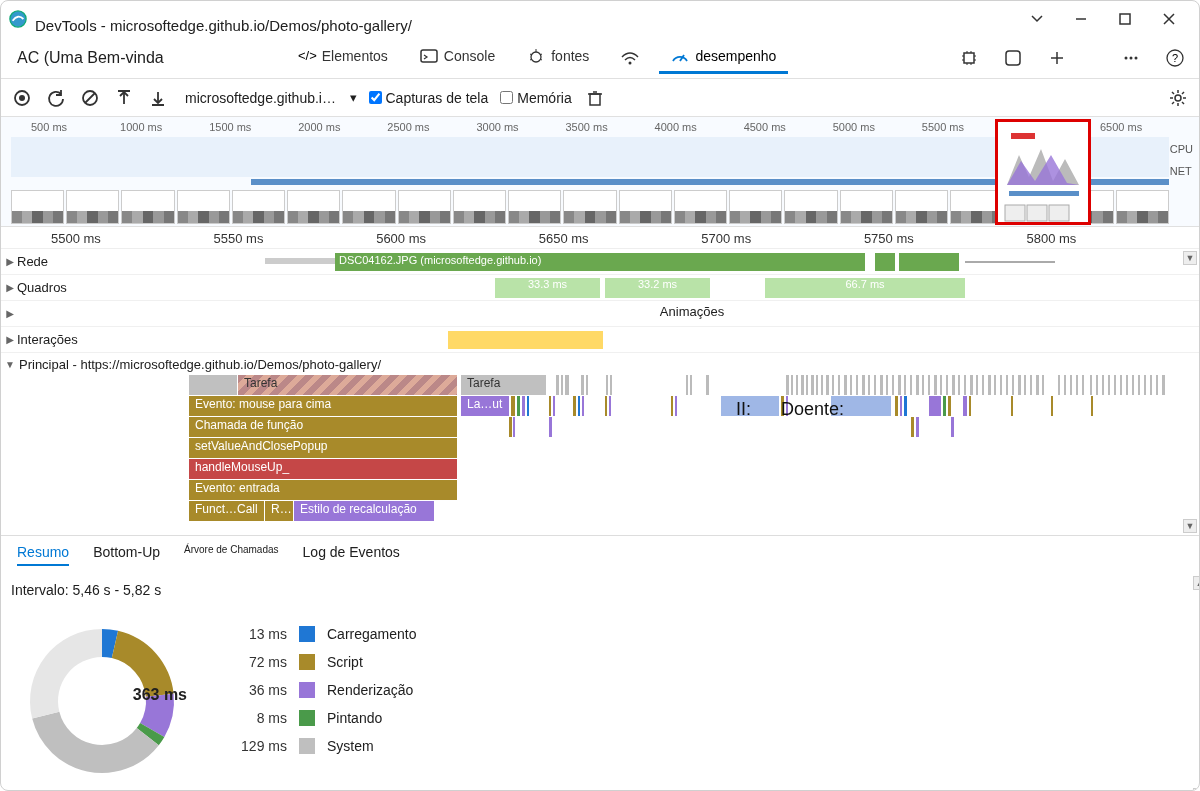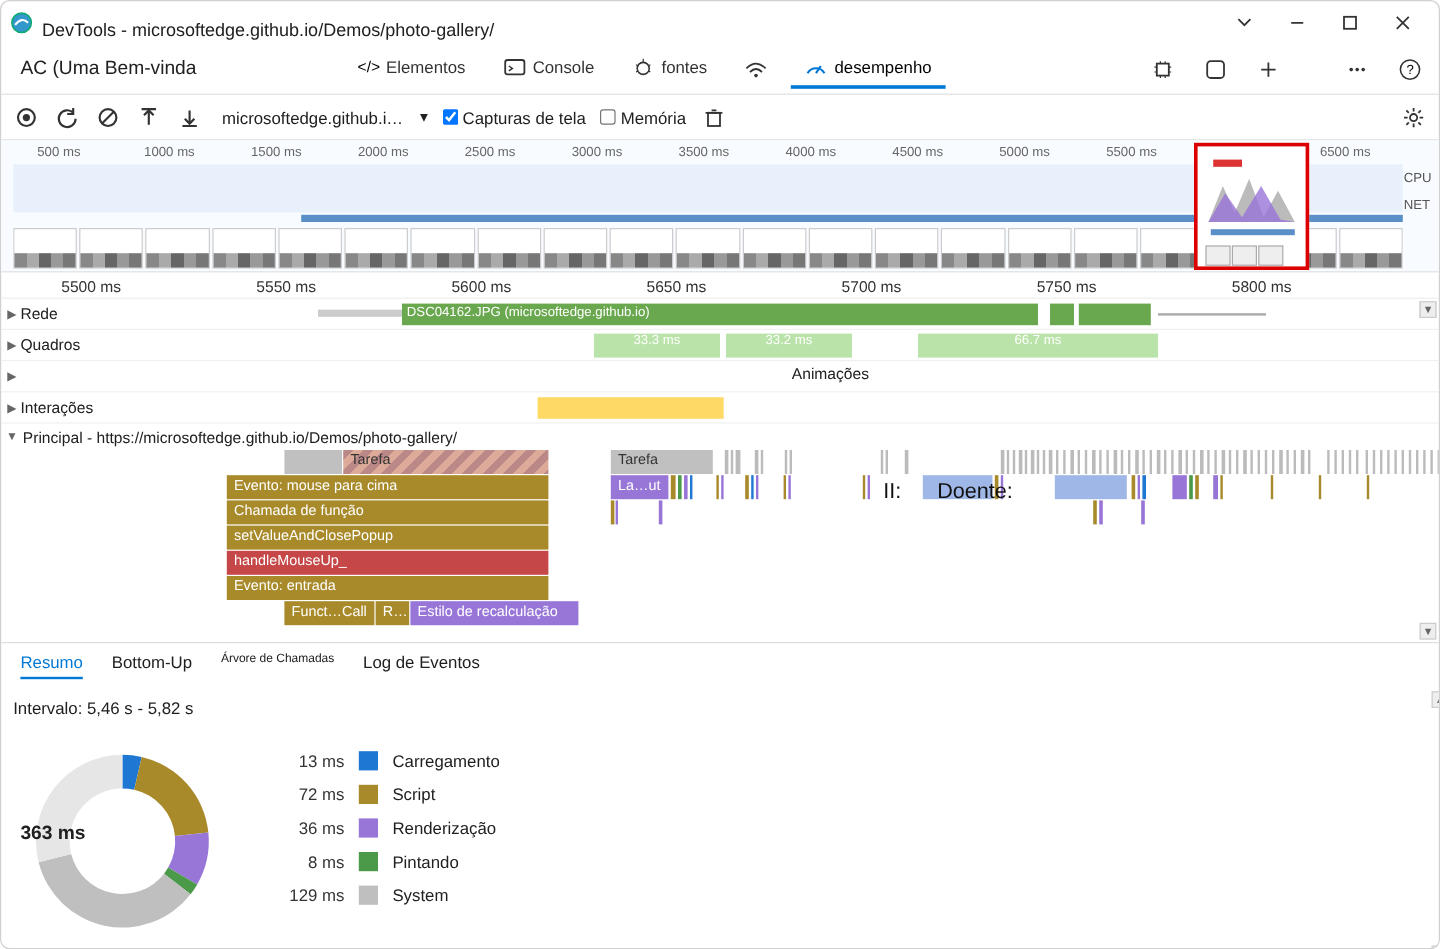--- a/index.html
+++ b/index.html
@@ -64,32 +64,32 @@
 
 
 .flame-header { display: flex; align-items: center; height: 22px; font-size: 13px; padding-left: 4px; }
 .flame-header .disclosure { width: 14px; font-size: 10px; color: #666; }
 .fbar { height: 20px; margin-bottom: 1px; font-size: 12px; color: #fff; padding: 1px 6px; position: relative; overflow: hidden; white-space: nowrap; }
 .f-gray { background: #c0c0c0; color: #333; }
 .f-stripe { background: repeating-linear-gradient(135deg, #b88 0 6px, #da9 6px 12px); color: #333; }
 .f-olive { background: #a88a2a; }
 .f-red { background: #c54747; }
 .f-purple { background: #9876d8; }
-.flame-row { display: flex; margin-left: 48px; }
+.flame-row { display: flex; }
 .flame-row .fbar.small { flex: 0 0 auto; }
 
 
 .summary-tabs { display: flex; gap: 24px; padding: 8px 16px; border-top: 1px solid #ddd; font-size: 14px; }
 .summary-tabs .stab.active { color: #0078d4; border-bottom: 2px solid #0078d4; padding-bottom: 4px; }
 .summary-tabs .stab.small { font-size: 10px; }
 
 .summary-body { padding: 10px 16px; display: flex; gap: 40px; align-items: flex-start; position: relative; }
 .interval { font-size: 14px; margin: 8px 12px 8px 10px; }
 .donut-wrap { position: relative; width: 170px; height: 170px; }
-.donut-center { position: absolute; left: 0; right: 0; top: 70px; text-align: left; font-weight: bold; font-size: 16px; }
+.donut-center { position: absolute; left: 0; right: 0; top: 70px; text-align: right; font-weight: bold; font-size: 16px; }
 .legend { display: flex; flex-direction: column; gap: 12px; margin-top: 10px; }
 .legend-row { display: flex; align-items: center; gap: 12px; font-size: 14px; }
 .legend-row .ms { width: 60px; text-align: right; color: #333; }
 .legend-row .swatch { width: 16px; height: 16px; }
 .sb-blue { background: #1f77d4; }
 .sb-olive { background: #a88a2a; }
 .sb-purple { background: #9876d8; }
 .sb-green { background: #4a9a4a; }
 .sb-gray { background: #bfbfbf; }
 

